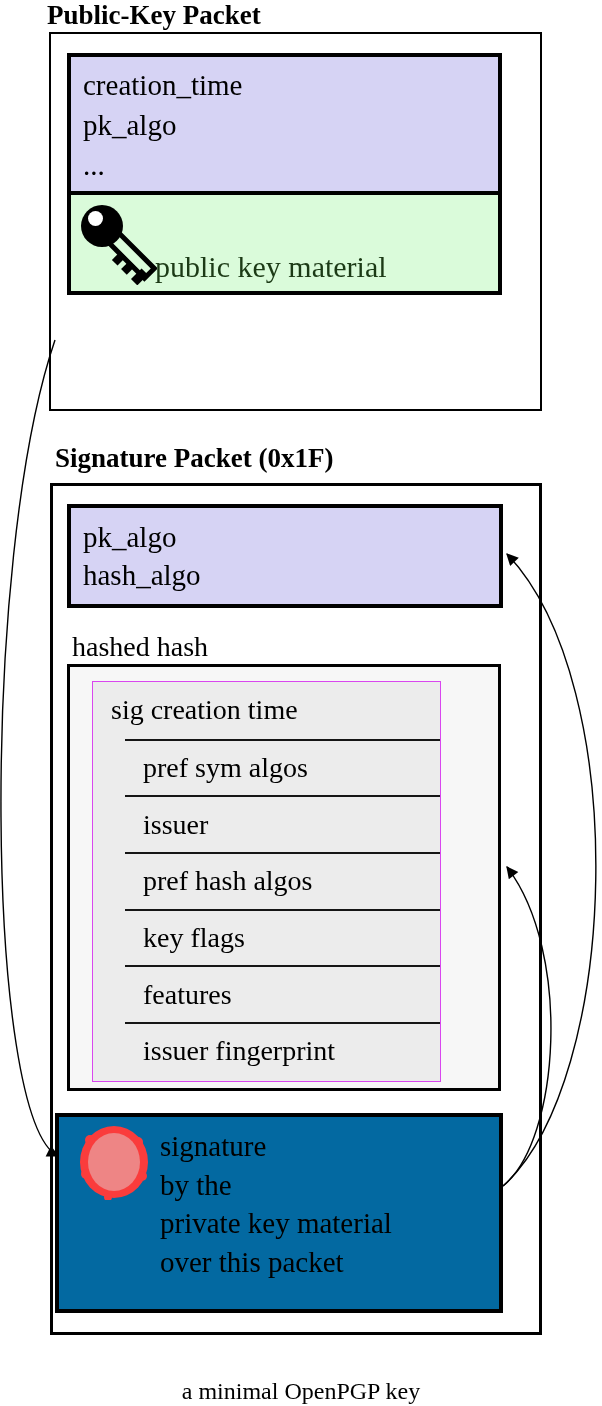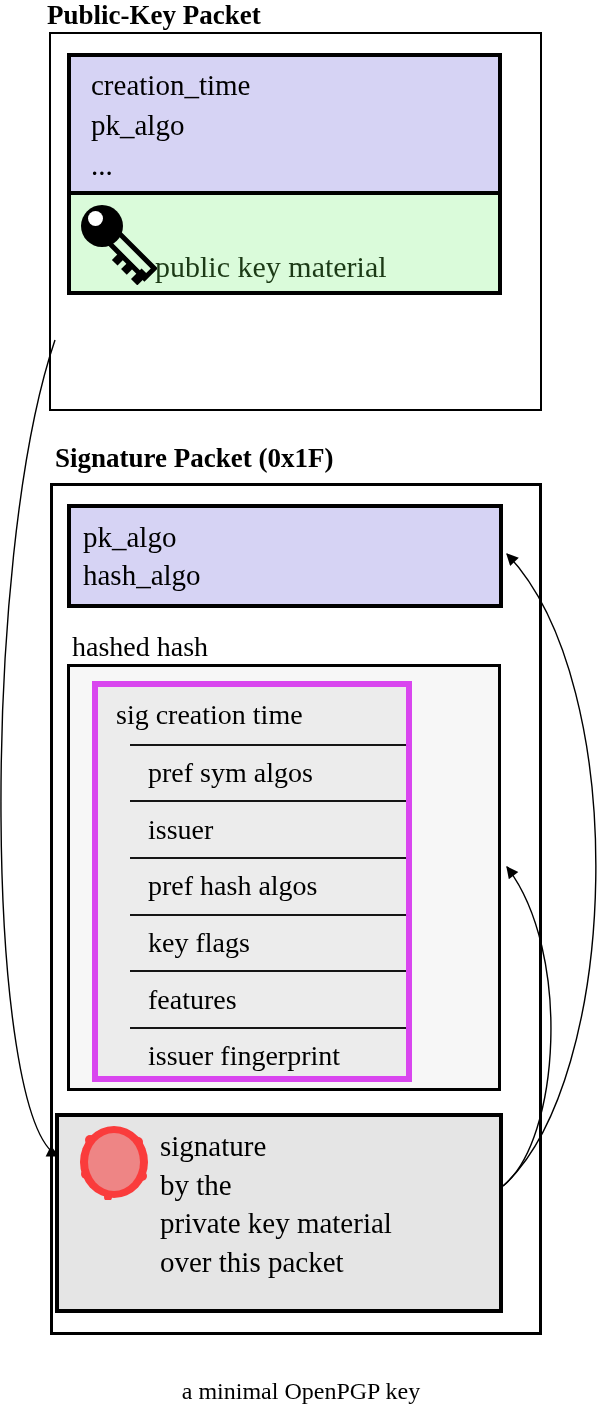--- a/index.html
+++ b/index.html
@@ -6,38 +6,38 @@
   #screen{
     position:relative;width:602px;height:1406px;background:#ffffff;overflow:hidden;
     font-family:"DejaVu Sans",sans-serif;color:#000;
   }
   .abs{position:absolute;box-sizing:border-box;font-family:Liberation Serif, serif;}
   .title{font-weight:bold;font-size:27px;line-height:30px;white-space:nowrap;letter-spacing:0px;}
   
   #pk-outer{left:49px;top:32px;width:493px;height:379px;border:2px solid #000;background:#fff;}
   #pk-inner{left:67px;top:53px;width:435px;height:242px;border:4px solid #000;background:#d6d3f4;}
   #pk-fields{position:relative;width:100%;height:138px;background:#d6d3f4;border-bottom:4px solid #000;
-             padding:8px 0 0 20px;box-sizing:border-box;font-size:29px;line-height:40px;}
+             padding:8px 0 0 12px;box-sizing:border-box;font-size:29px;line-height:40px;}
   #pk-material{position:relative;width:100%;height:96px;background:#dafbda;}
   #pk-material .label{position:absolute;left:84px;top:0;height:96px;display:flex;align-items:center;
              font-size:30px;color:#1c3a16;white-space:nowrap;margin-top:24px;}
   #key-icon{position:absolute;left:6px;top:8px;width:80px;height:82px;}
   
   #sig-title{left:55px;top:443px;}
   #sig-outer{left:50px;top:483px;width:492px;height:852px;border:3px solid #000;background:#fff;}
   #sig-algo{left:67px;top:504px;width:436px;height:104px;border:4px solid #000;background:#d6d3f4;
             padding:10px 0 0 12px;font-size:29px;line-height:38px;}
   #hashed-label{left:72px;top:630px;font-size:28px;line-height:34px;}
   #hashed-box{left:67px;top:664px;width:434px;height:427px;border:3px solid #000;background:#f7f7f7;}
-  #subpacket-list{position:absolute;left:22px;top:14px;width:320px;height:401px;border:6px solid #d946ef;
+  #subpacket-list{position:absolute;left:22px;top:14px;width:349px;height:401px;border:1px solid #d946ef;
             background:#ececec;box-sizing:border-box;}
   .subpacket-row{height:56.7px;box-sizing:border-box;display:flex;align-items:center;
             padding-left:18px;font-size:28px;white-space:nowrap;}
   .subpacket-row + .subpacket-row{border-top:2px solid #151515;margin-left:32px;}
-  #signature-box{left:55px;top:1113px;width:448px;height:200px;border:4px solid #000;background:#e5e5e5;padding-left:33px;}
+  #signature-box{left:55px;top:1113px;width:448px;height:200px;border:4px solid #000;background:#0369a1;padding-left:33px;}
   #seal-icon{position:absolute;left:19px;top:7px;width:72px;height:76px;}
   #signature-text{position:absolute;left:101px;top:10px;font-size:29px;line-height:38.5px;white-space:nowrap;}
   
   #caption{left:0;top:1378px;width:602px;text-align:center;font-size:24px;}
   
   #arrow-layer{position:absolute;left:0;top:0;width:602px;height:1406px;pointer-events:none;z-index:10;}
 </style>
 </head>
 <body>
 

